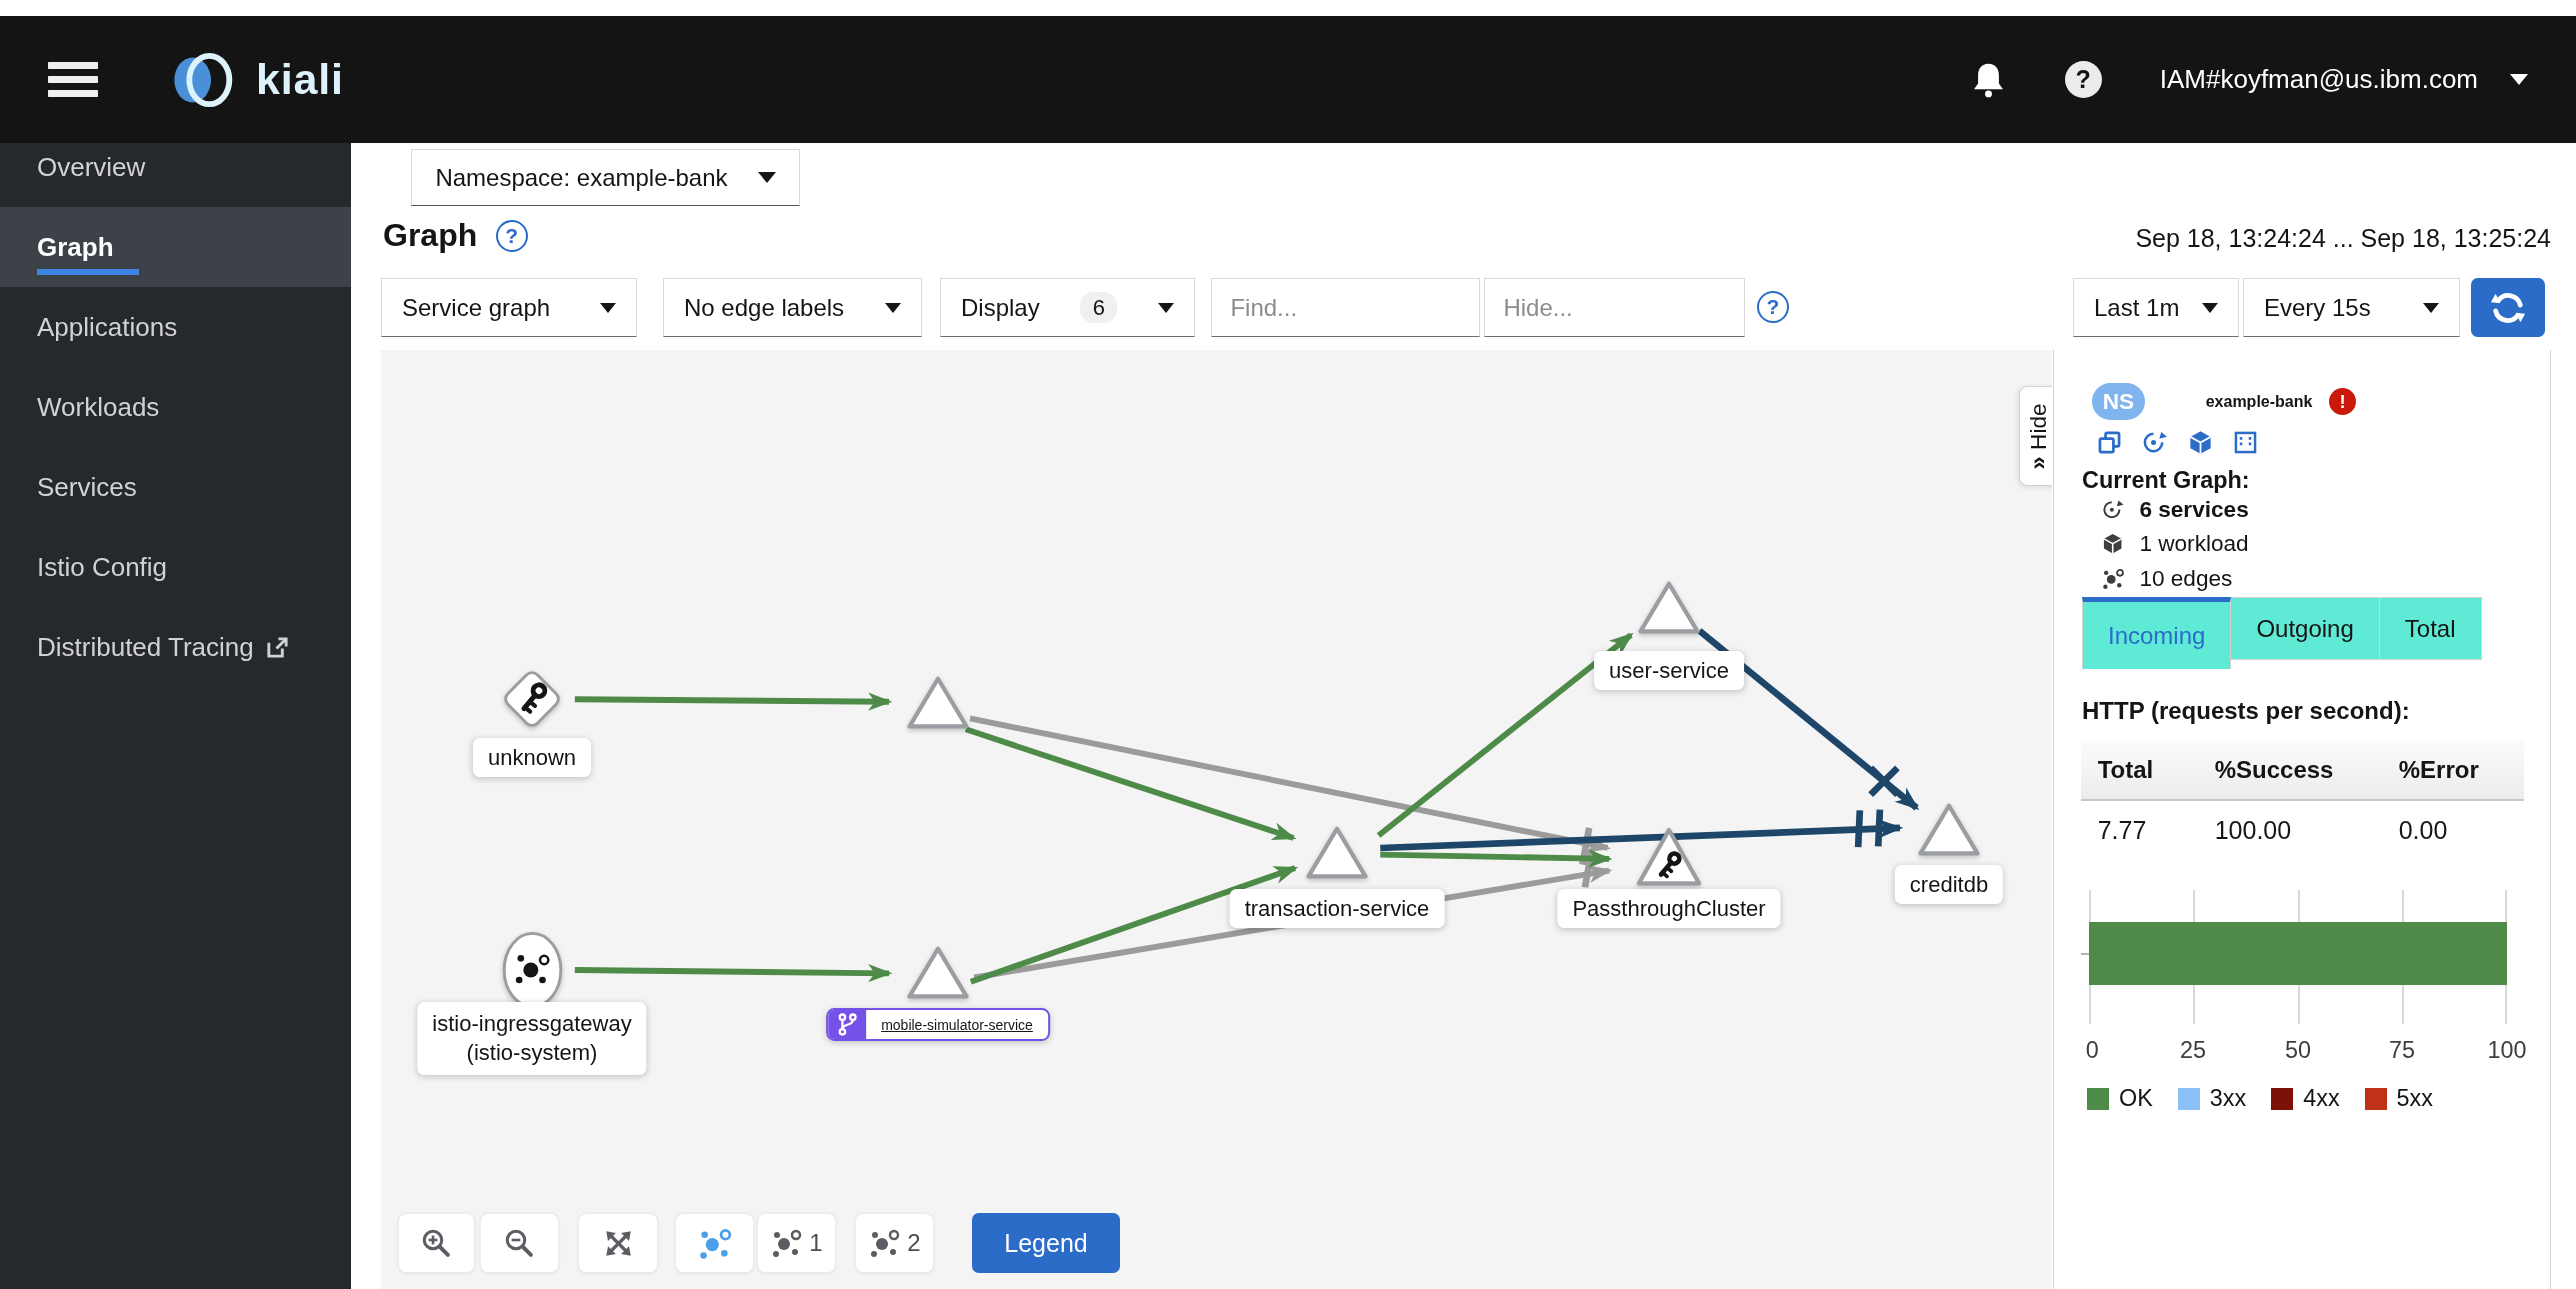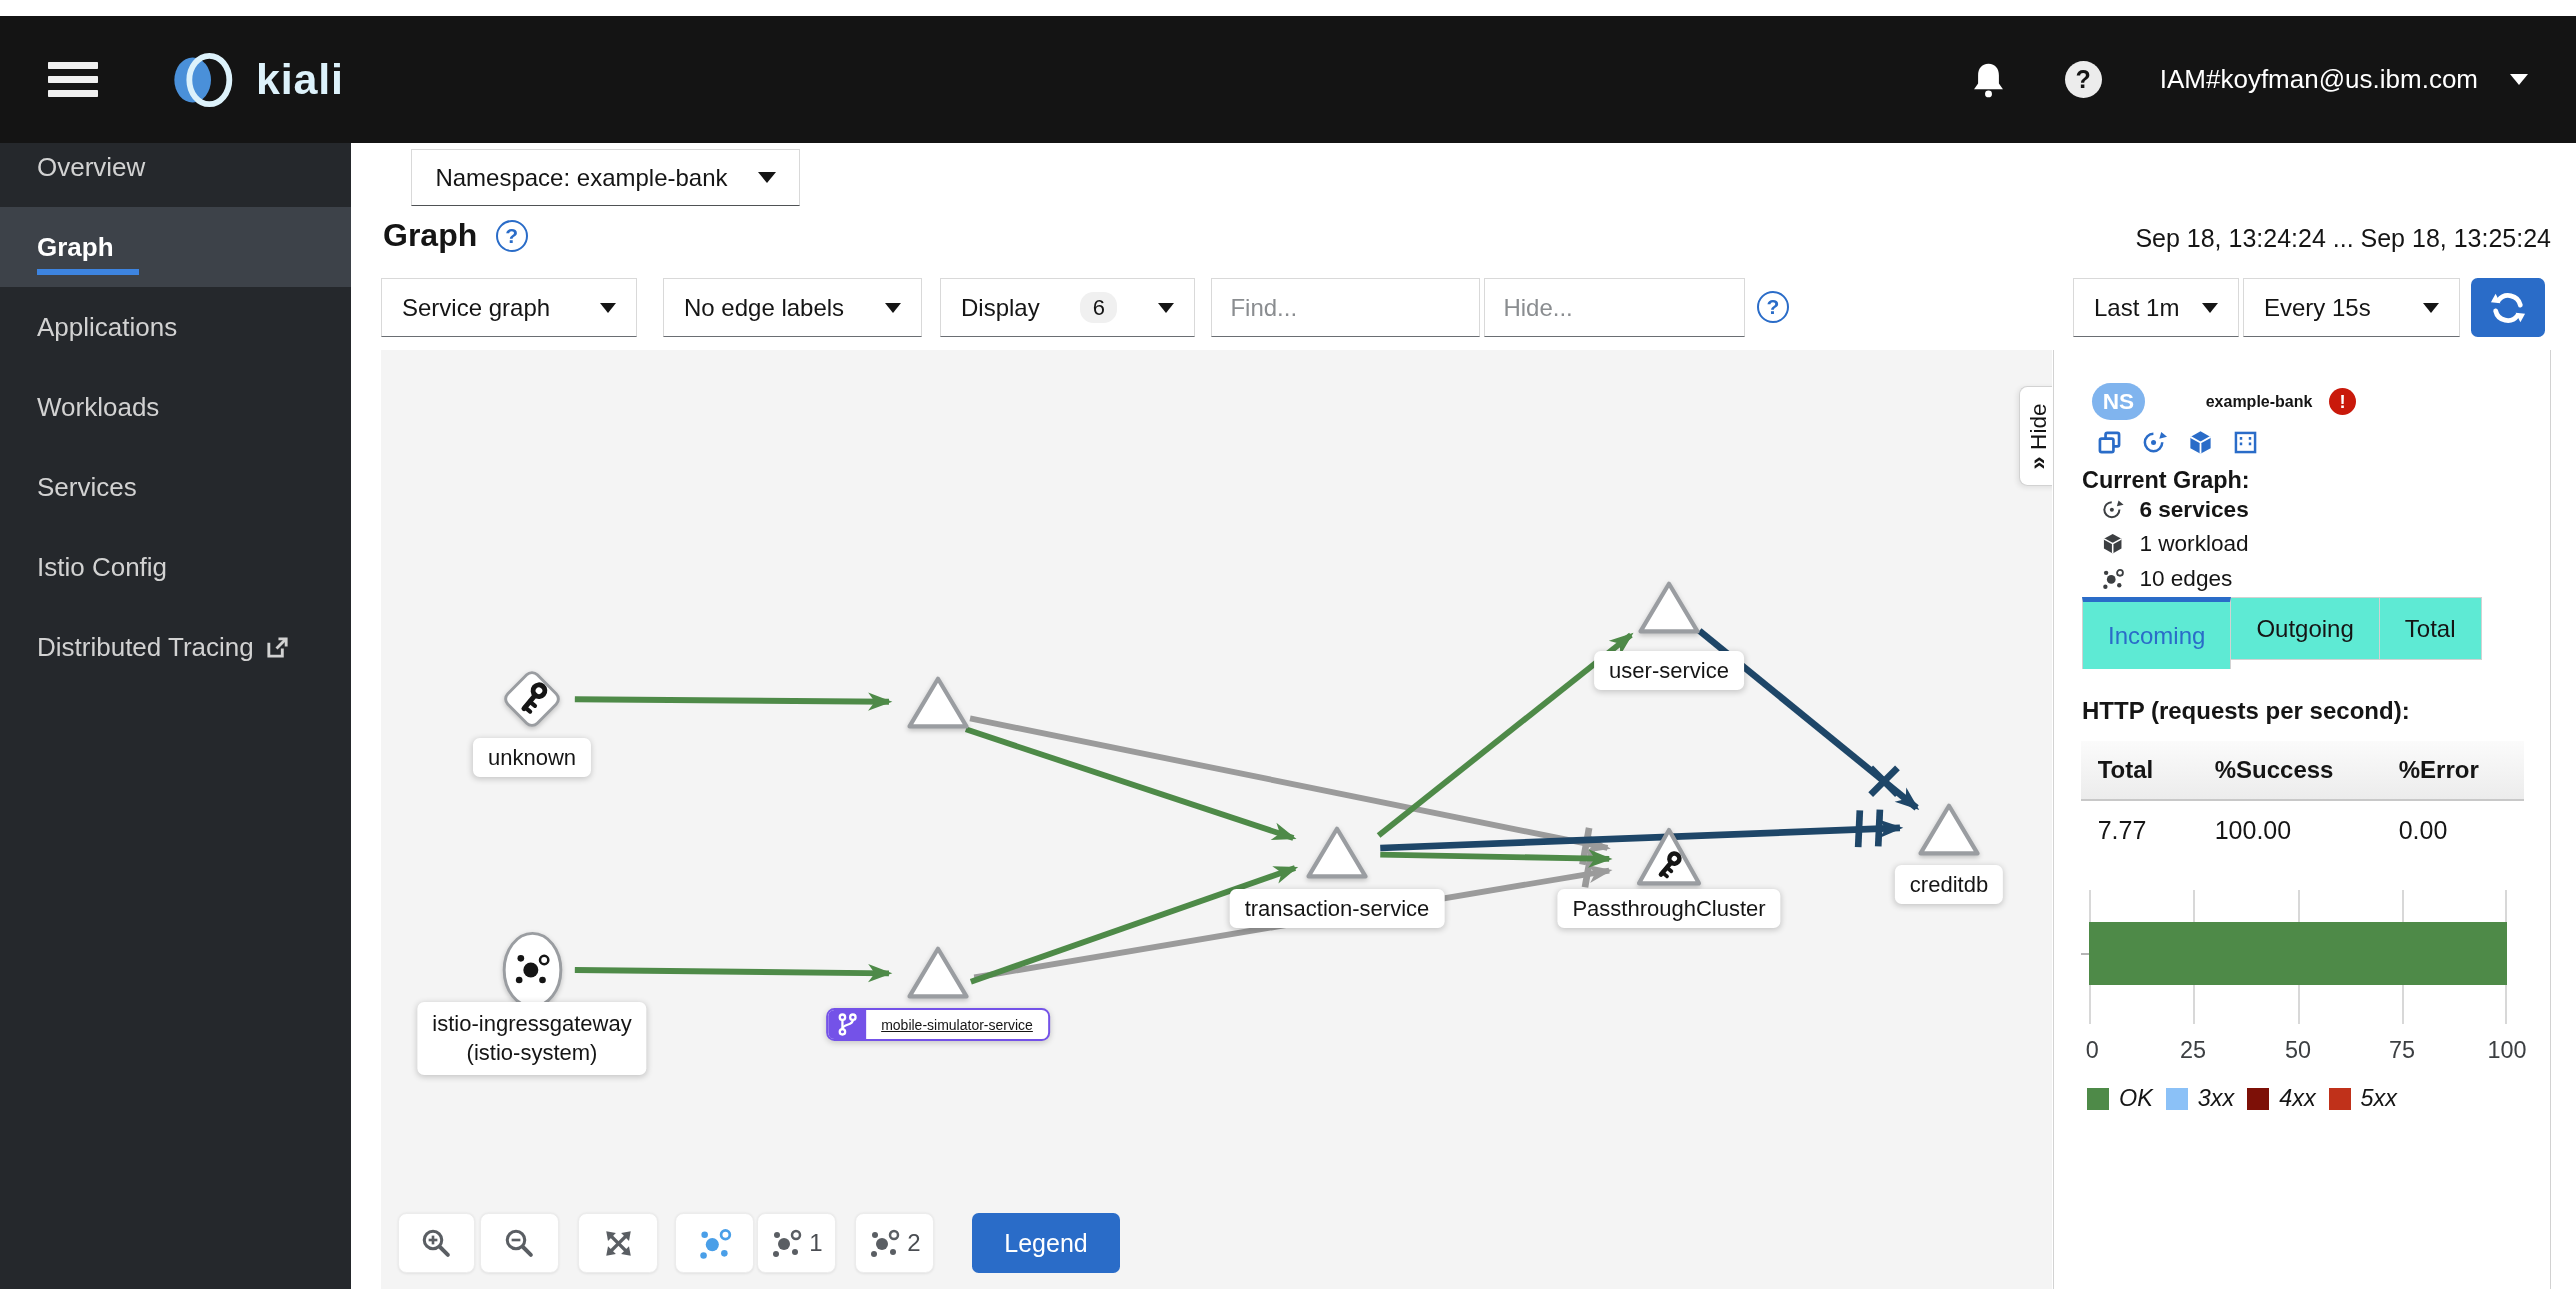--- a/index.html
+++ b/index.html
@@ -90,21 +90,21 @@
   .http-title{position:absolute;left:28px;top:347px;font-size:24px;font-weight:700;}
   .rate-table{position:absolute;left:27px;top:391px;width:443px;}
   .rate-head{display:grid;grid-template-columns:117px 184px 142px;background:linear-gradient(#fbfbfb,#ececec);border-bottom:2.5px solid #c8c8c8;height:60px;align-items:center;font-weight:700;font-size:24px;padding-left:16.7px;}
   .rate-vals{display:grid;grid-template-columns:117px 184px 142px;height:58px;align-items:center;font-size:25px;padding-left:16.7px;}
   .mini-chart{position:absolute;left:35px;top:540px;width:418px;height:134px;}
   .gridline{position:absolute;top:0;width:1.7px;height:134px;background:#d8d8d8;}
   .chart-bar{position:absolute;left:0;top:32px;height:63px;background:var(--edge-green);}
   .y-tick{position:absolute;left:-8.4px;top:63px;width:8.4px;height:1.7px;background:#b5b5b5;}
   .x-labels{position:absolute;left:35px;top:687px;width:434px;height:28px;font-size:23.4px;color:#3c3f42;}
   .x-labels span{position:absolute;transform:translateX(-50%);}
-  .chart-legend{position:absolute;left:33px;top:735px;display:flex;align-items:center;gap:13px;font-size:23.4px;font-style:italic;}
+  .chart-legend{position:absolute;left:33px;top:735px;display:flex;align-items:center;gap:25px;font-size:23.4px;}
   .leg-item{display:flex;align-items:center;gap:10px;}
   .leg-sq{width:22px;height:22px;display:inline-block;}
   .leg-ok{background:var(--edge-green);}
   .leg-3xx{background:var(--lightblue);}
   .leg-4xx{background:var(--darkred);}
   .leg-5xx{background:#c0311a;}
 </style>
 </head>
 <body>
 

